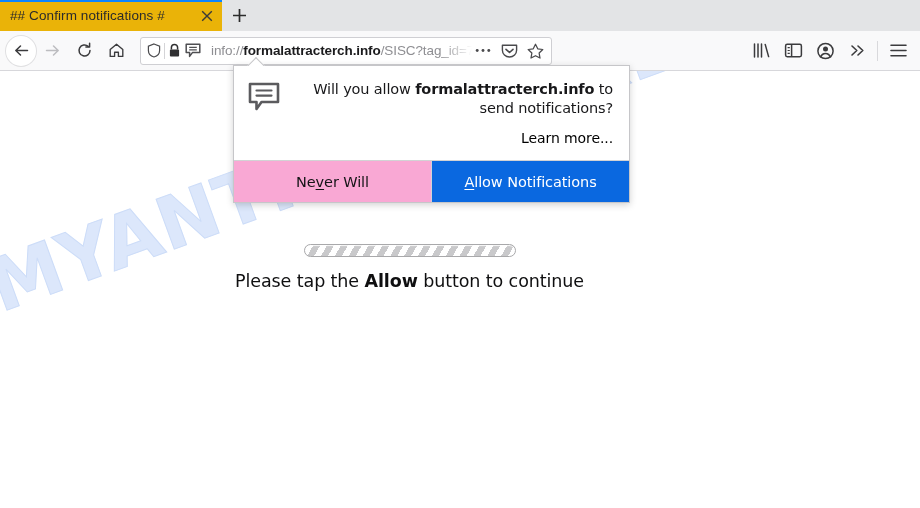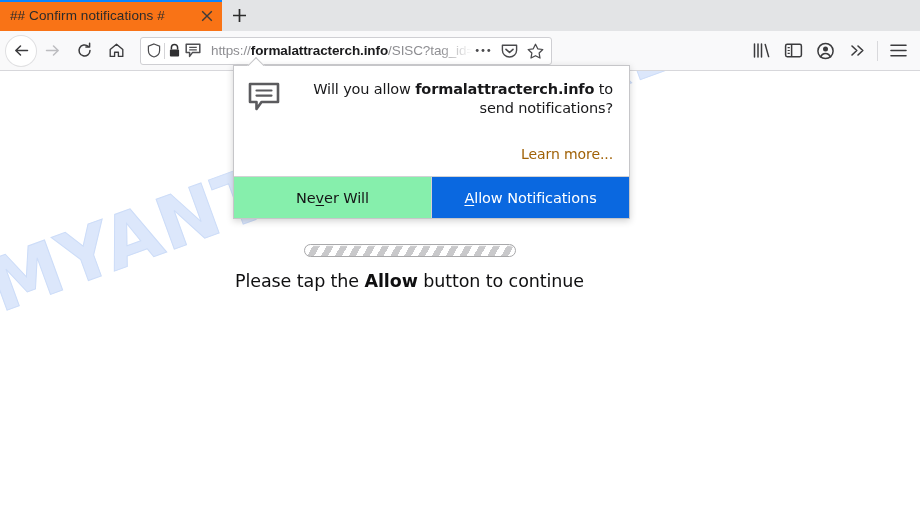--- a/index.html
+++ b/index.html
@@ -29,21 +29,21 @@
     width: 920px;
     height: 31px;
     background: #e3e4e6;
     display: flex;
     align-items: flex-end;
   }
   .tab {
     position: relative;
     width: 222px;
     height: 31px;
-    background: #f97316;
+    background: #eab308;
     display: flex;
     align-items: center;
     box-sizing: border-box;
     padding: 0 4px 0 10px;
   }
   .tab .tab-topline {
     position: absolute;
     left: 0; top: 0;
     width: 100%;
     height: 2px;
@@ -278,42 +278,42 @@
   .popup-msg {
     font-size: 14.5px;
     line-height: 19px;
     color: #18181a;
     font-family: "DejaVu Sans", sans-serif;
     letter-spacing: -0.15px;
   }
   .popup-msg b { font-weight: 700; }
   .popup-learn {
     display: inline-block;
-    margin-top: 28px;
+    margin-top: 12px;
     font-size: 14px;
-    color: #a16207;
+    color: #000000;
     font-family: "DejaVu Sans", sans-serif;
     letter-spacing: -0.1px;
   }
   .popup-actions {
     display: flex;
     border-top: 1px solid #d2d2d4;
     height: 41px;
   }
   .pbtn {
     flex: 1;
     display: flex;
     align-items: center;
     justify-content: center;
     font-size: 14.5px;
     font-family: "DejaVu Sans", sans-serif;
     letter-spacing: -0.1px;
   }
   .pbtn.secondary {
-    background: #86efac;
+    background: #f9a8d4;
     color: #141416;
     border-right: 1px solid #d2d2d4;
   }
   .pbtn.primary {
     background: #0a68e0;
     color: #ffffff;
   }
   .ak { text-decoration: underline; text-underline-offset: 2px; }
 </style>
 </head>
@@ -380,21 +380,21 @@
           </svg>
         </span>
         <span style="display:flex;margin-left:4px;color:#4f4f52;">
           <svg width="16" height="15" viewBox="0 0 16 15" aria-hidden="true">
             <path d="M1.2 1.2 H14.8 V9.6 H7.4 L4.6 13.4 V9.6 H1.2 Z" stroke="currentColor" stroke-width="1.5" fill="none" stroke-linejoin="round"></path>
             <path d="M4.2 4.3 H11.8 M4.2 6.8 H11.8" stroke="currentColor" stroke-width="1.2"></path>
           </svg>
         </span>
       </div>
       <div class="url-text">
-        <span>https://</span><b>formalattracterch.info</b><span>/SISC?tag_id=70</span>
+        <span>info://</span><b>formalattracterch.info</b><span>/SISC?tag_id=70</span>
       </div>
       <div class="url-actions">
         <span class="ua">
           <svg width="16" height="5" viewBox="0 0 16 5" aria-hidden="true">
             <circle cx="2.2" cy="2.5" r="1.45" fill="currentColor"></circle>
             <circle cx="8" cy="2.5" r="1.45" fill="currentColor"></circle>
             <circle cx="13.8" cy="2.5" r="1.45" fill="currentColor"></circle>
           </svg>
         </span>
         <span class="ua">

